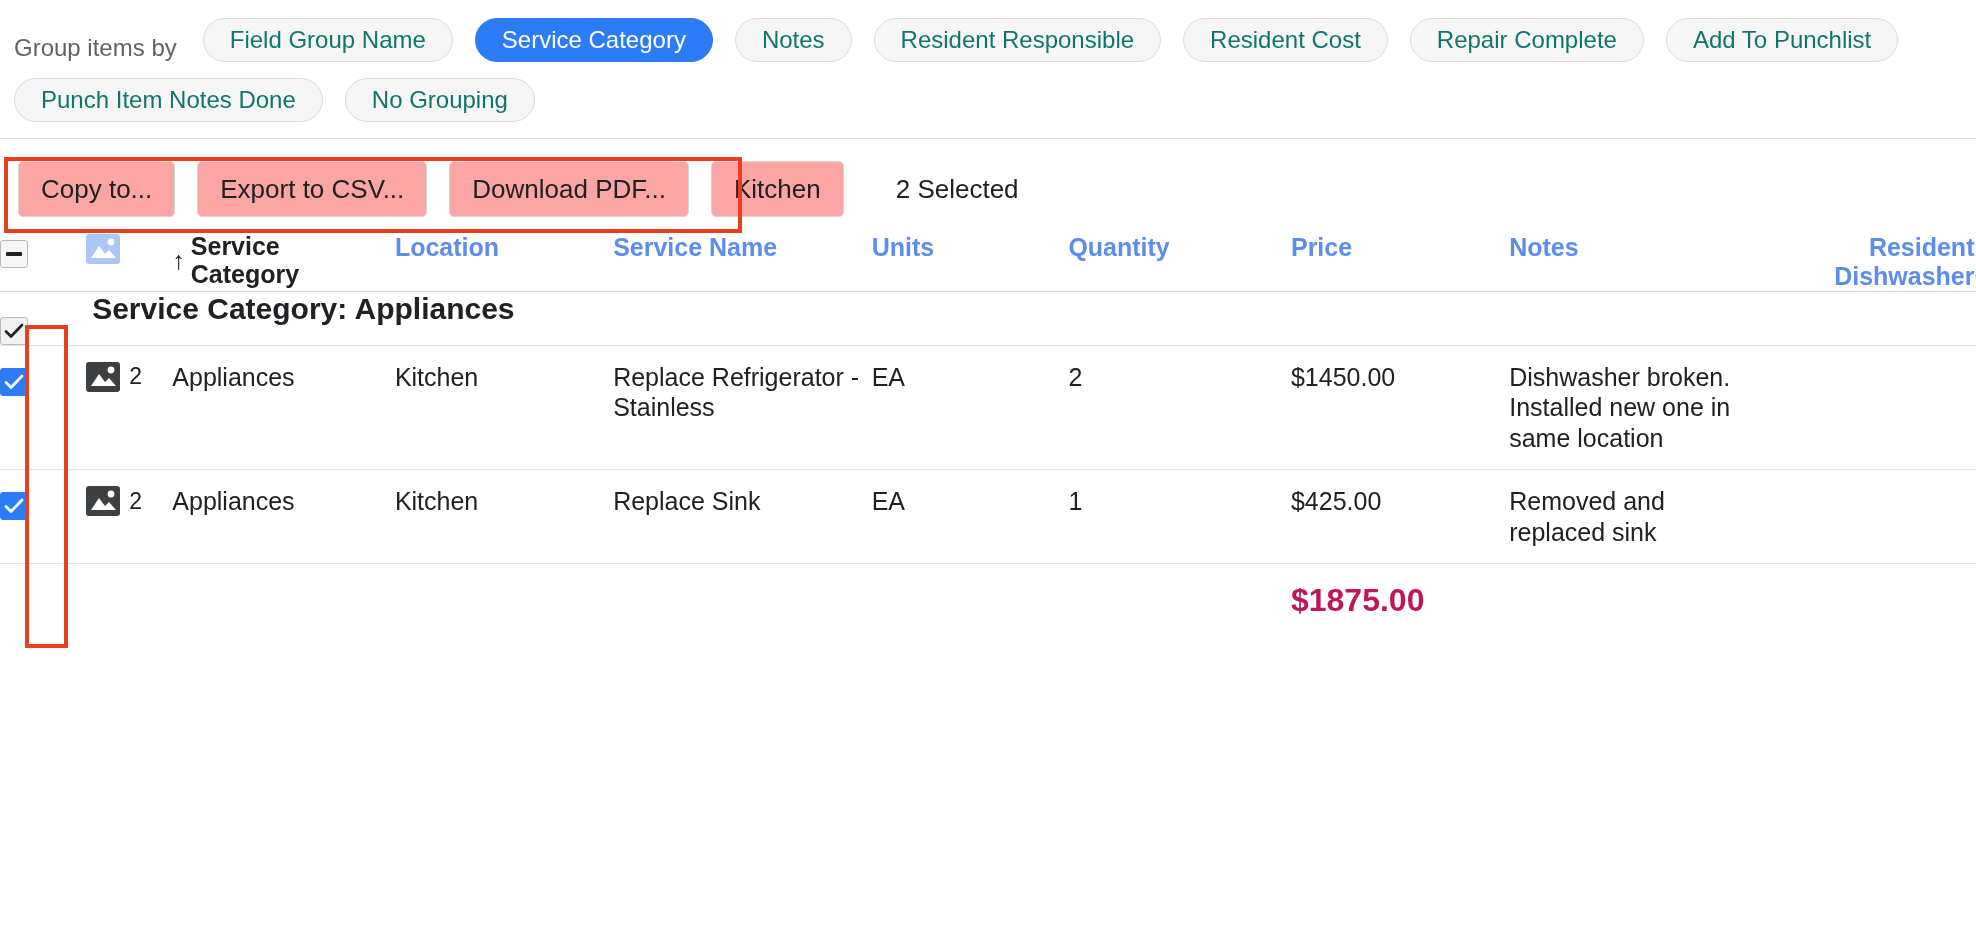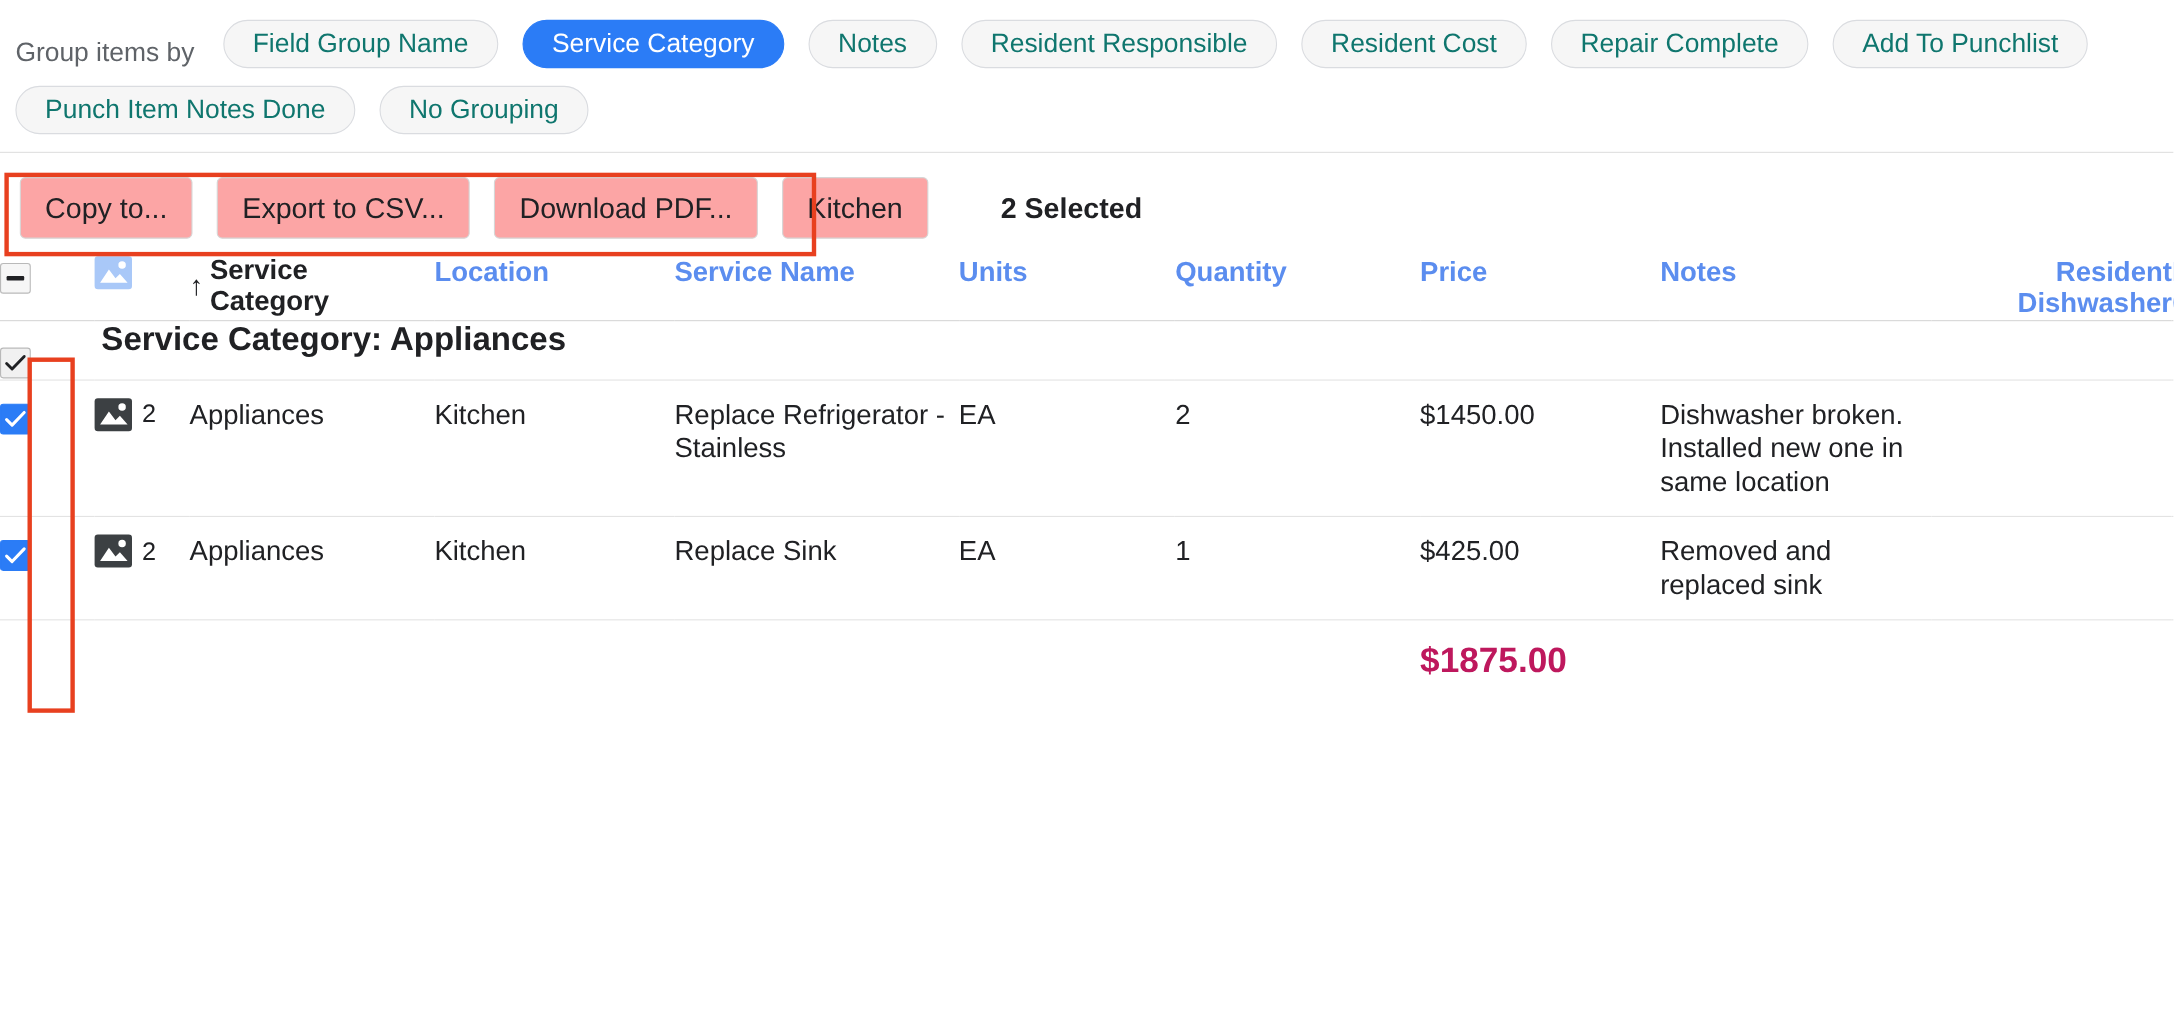--- a/index.html
+++ b/index.html
@@ -84,23 +84,23 @@
     border-radius: 5px;
     font-size: 26px;
     font-family: "Liberation Sans", sans-serif;
     color: #202124;
     cursor: pointer;
     box-sizing: border-box;
     white-space: nowrap;
   }
   .selected-count {
     font-size: 26px;
-    font-weight: bold;
-    color: #202124;
-    margin-left: 44px;
+    font-weight: normal;
+    color: #202124;
+    margin-left: 30px;
     white-space: nowrap;
   }
 
   
   .annot {
     position: absolute;
     border: 4px solid #e8401f;
     box-sizing: border-box;
     pointer-events: none;
     z-index: 5;

